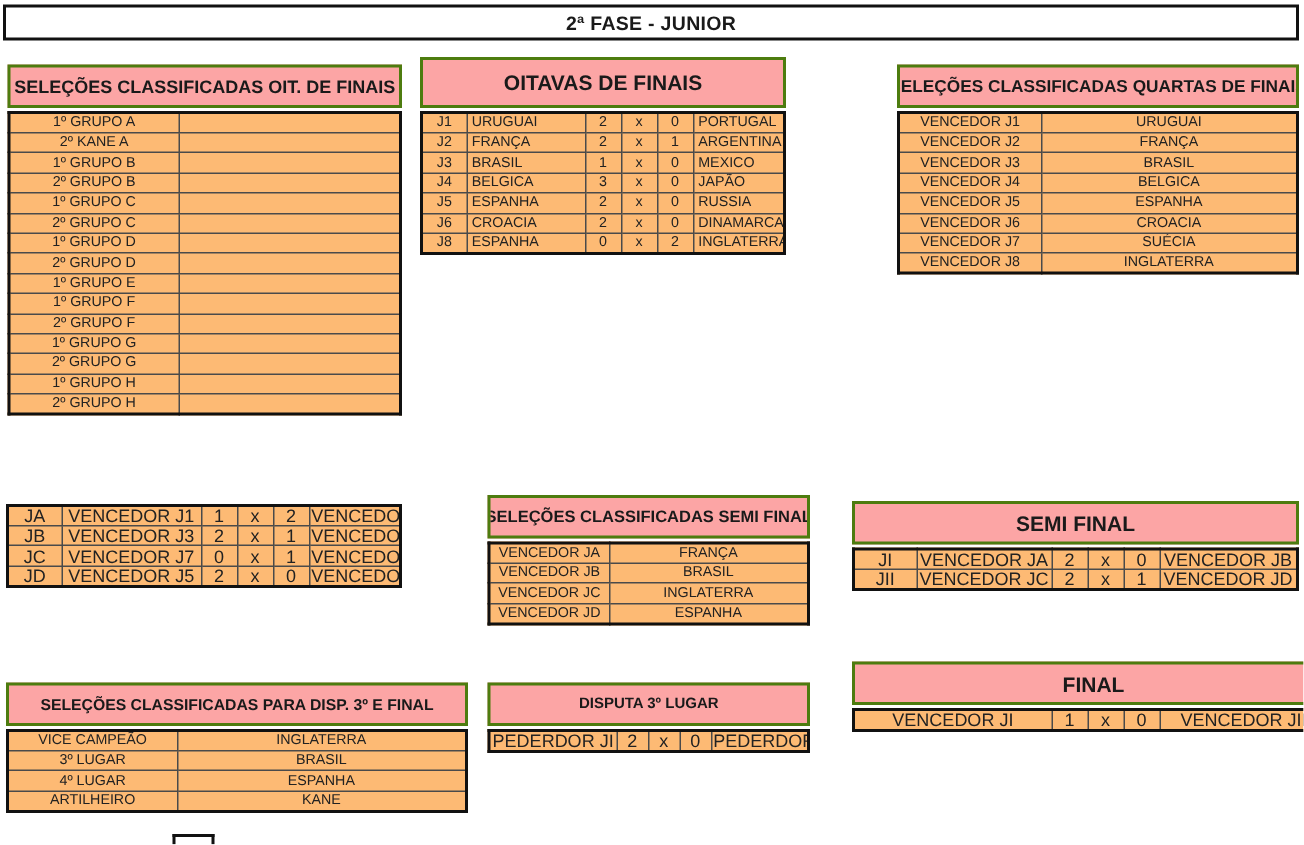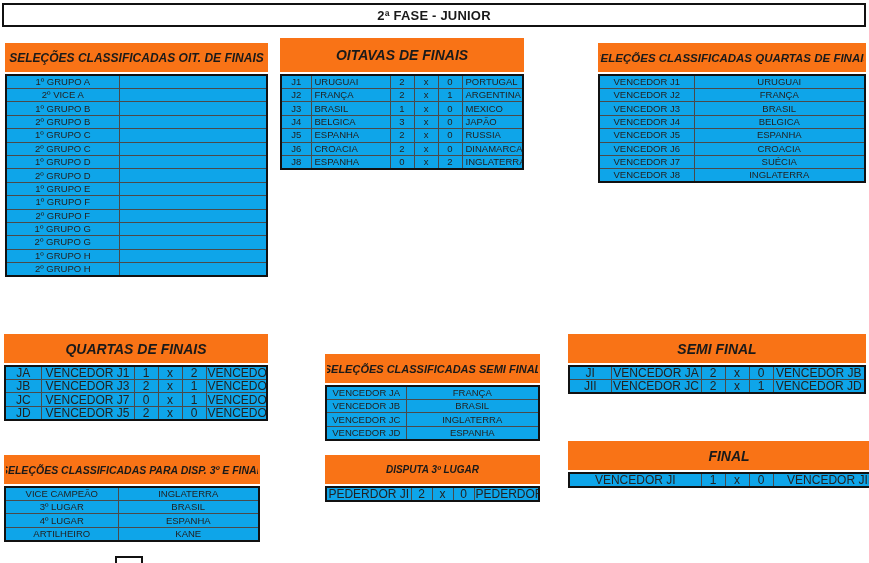--- a/index.html
+++ b/index.html
@@ -18,36 +18,35 @@
     left: 2px; top: 3px;
     width: 864px; height: 24px;
     border: 2px solid #111;
     display: flex; align-items: center; justify-content: center;
     font-weight: bold; font-size: 13px;
     letter-spacing: 0.2px;
     background: #fff;
   }
   .sec { position: absolute; }
   .h {
-    border: 2px solid #f97316;
+    border: 2px solid #4d7c0f;
     height: 29px;
     display: flex; align-items: center; justify-content: center;
     font-weight: bold;
-    background: #f97316;
+    background: #fca5a5;
     white-space: nowrap;
     overflow: hidden;
-    font-style: italic;
   }
   .t {
     border-collapse: collapse;
     table-layout: fixed;
     width: 100%;
     margin-top: 2px;
     border: 2px solid #111;
-    background: #0ea5e9;
+    background: #fdba74;
     padding-left: 16px;
   }
   .t td {
     border: 1px solid #4a4a4a;
     height: 13.4px;
     font-size: 9.5px;
     line-height: 12px;
     text-align: center;
     white-space: nowrap;
     overflow: hidden;
@@ -78,21 +77,21 @@
       <colgroup>
           <col style="width:113px">
           <col>
         </colgroup>
       <tbody>
           <tr>
             <td>1º GRUPO A</td>
             <td></td>
           </tr>
       <tr>
-            <td>2º VICE A</td>
+            <td>2º KANE A</td>
             <td></td>
           </tr>
       <tr>
             <td>1º GRUPO B</td>
             <td></td>
           </tr>
       <tr>
             <td>2º GRUPO B</td>
             <td></td>
           </tr>
@@ -254,21 +253,20 @@
           </tr>
       <tr>
             <td>VENCEDOR J8</td>
             <td>INGLATERRA</td>
           </tr>
     </tbody>
       </table>
   </div>
 
   <div class="sec" style="left:4px;top:334px;width:264px">
-    <div class="h" style="font-size:14px">QUARTAS DE FINAIS</div>
     <table class="t f9">
       <colgroup>
           <col style="width:36px">
           <col style="width:93px">
           <col style="width:24px">
           <col style="width:24px">
           <col style="width:24px">
           <col>
         </colgroup>
       <tbody>
@@ -301,21 +299,21 @@
             <td>VENCEDOR J5</td>
             <td>2</td>
             <td>x</td>
             <td>0</td>
             <td>VENCEDOR J6</td>
           </tr>
     </tbody>
       </table>
   </div>
 
-  <div class="sec" style="left:325px;top:354px;width:215px">
+  <div class="sec" style="left:325px;top:330px;width:215px">
     <div class="h" style="font-size:11px">SELEÇÕES CLASSIFICADAS SEMI FINAL</div>
     <table class="t">
       <colgroup>
           <col style="width:80px">
           <col>
         </colgroup>
       <tbody>
           <tr>
             <td>VENCEDOR JA</td>
             <td>FRANÇA</td>
@@ -361,21 +359,21 @@
             <td>VENCEDOR JC</td>
             <td>2</td>
             <td>x</td>
             <td>1</td>
             <td>VENCEDOR JD</td>
           </tr>
     </tbody>
       </table>
   </div>
 
-  <div class="sec" style="left:4px;top:455px;width:256px">
+  <div class="sec" style="left:4px;top:455px;width:308px">
     <div class="h" style="font-size:10.5px">SELEÇÕES CLASSIFICADAS PARA DISP. 3º E FINAL</div>
     <table class="t">
       <colgroup>
           <col style="width:113px">
           <col>
         </colgroup>
       <tbody>
       <tr>
             <td>VICE CAMPEÃO</td>
             <td>INGLATERRA</td>

